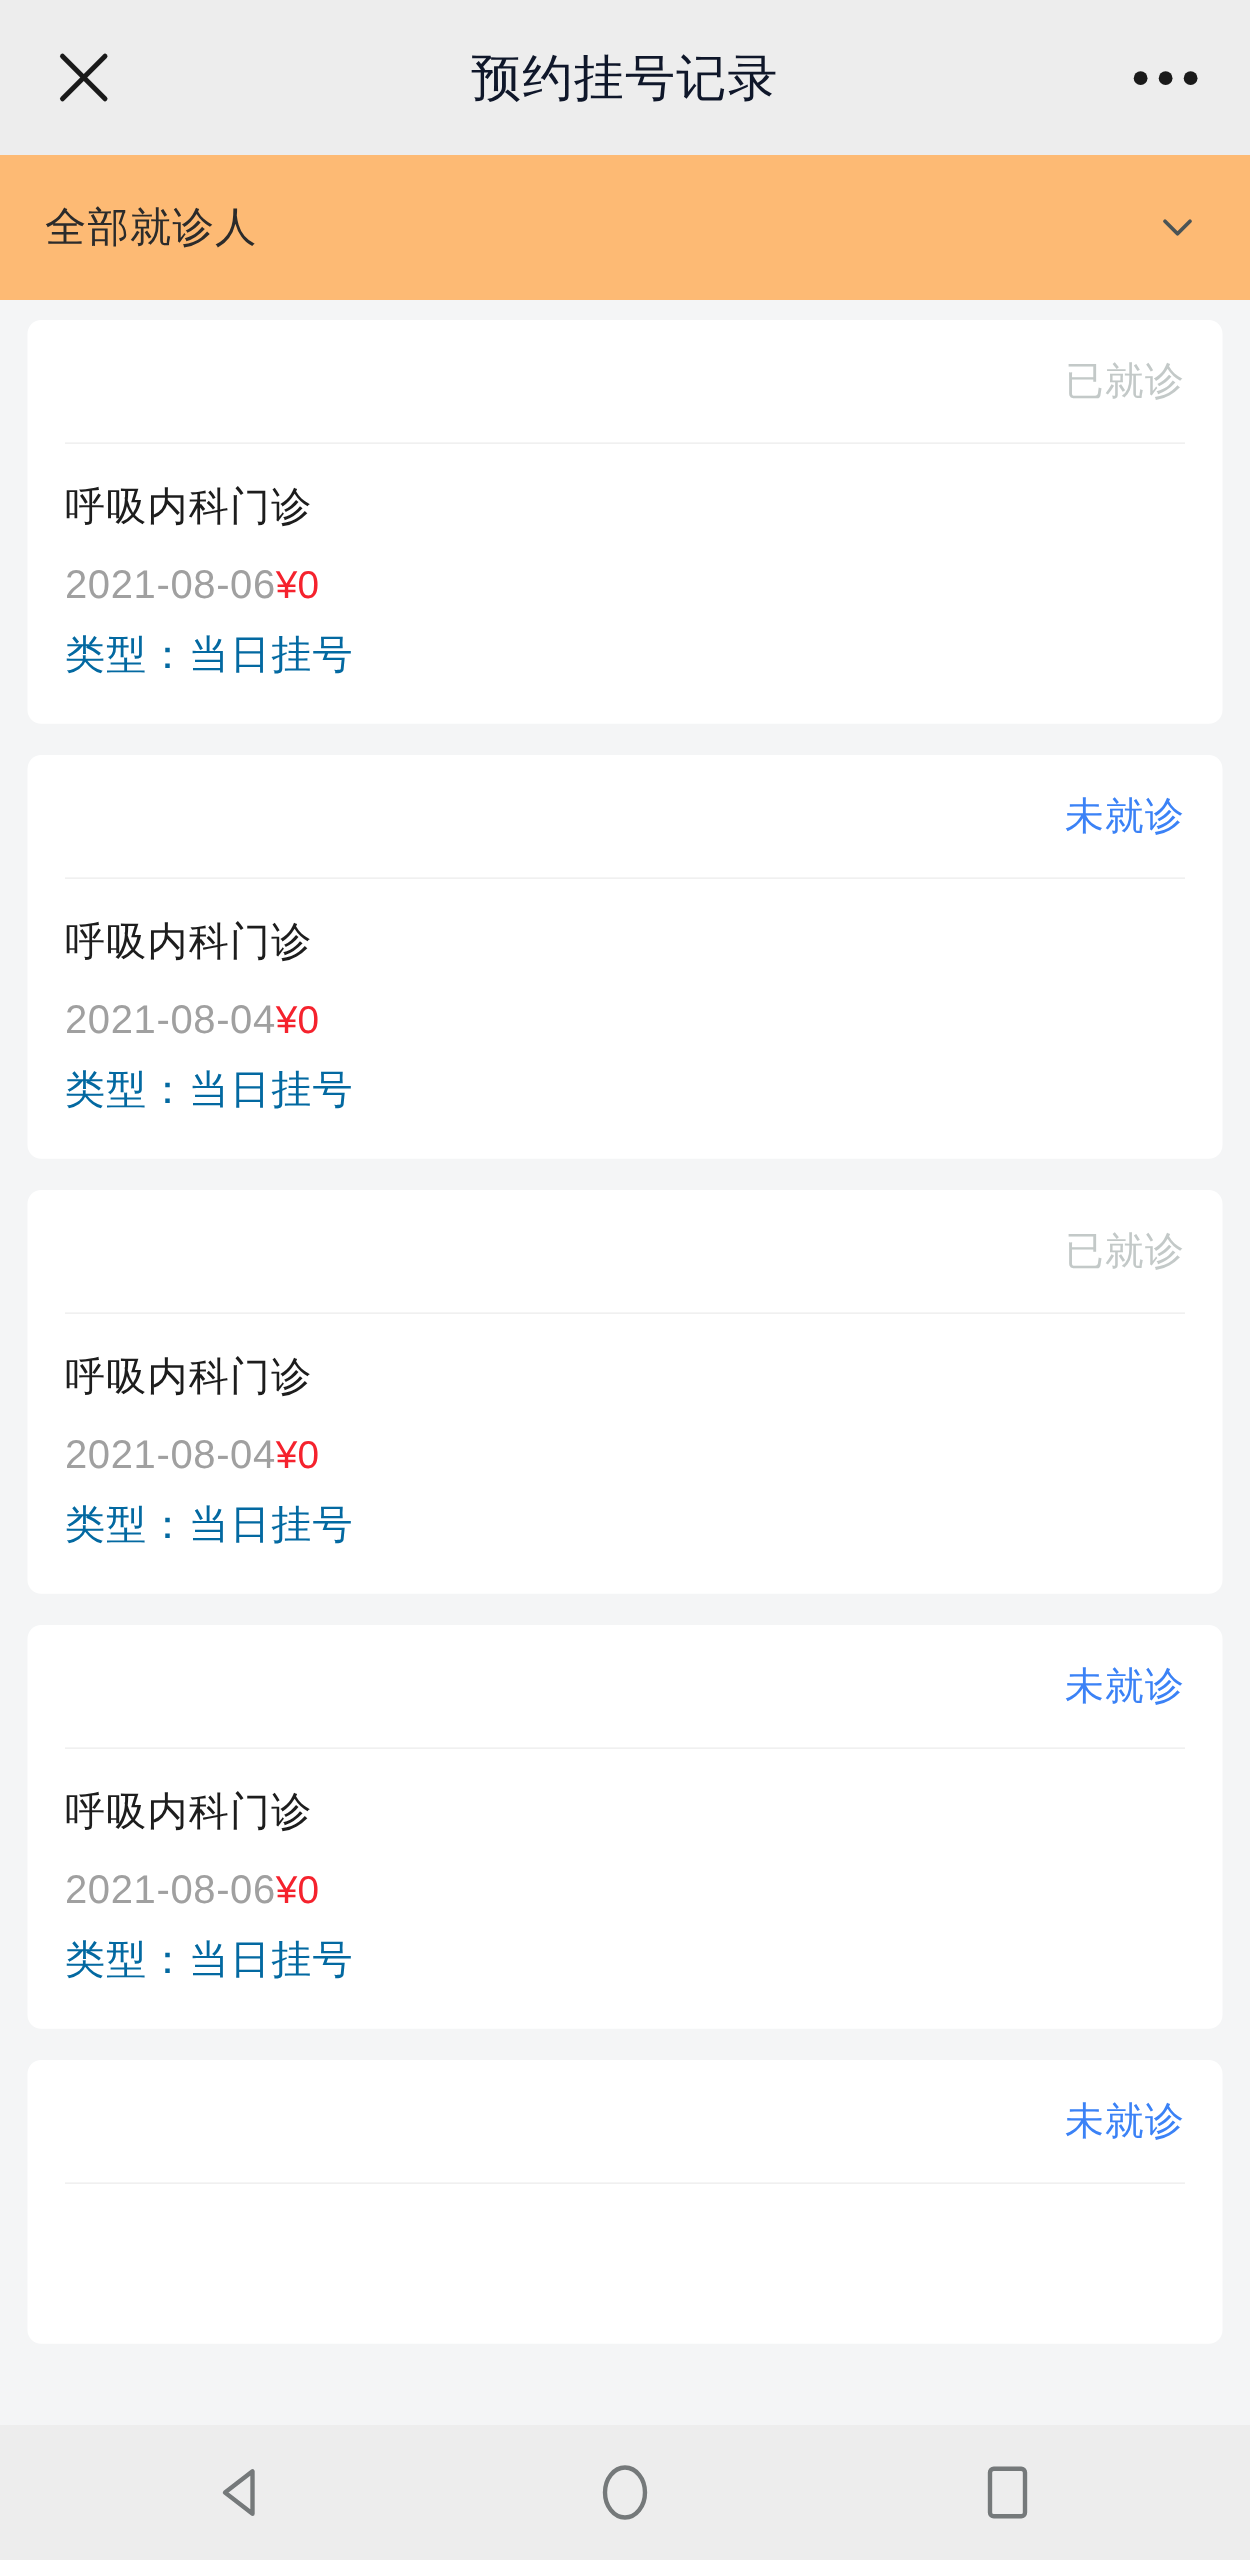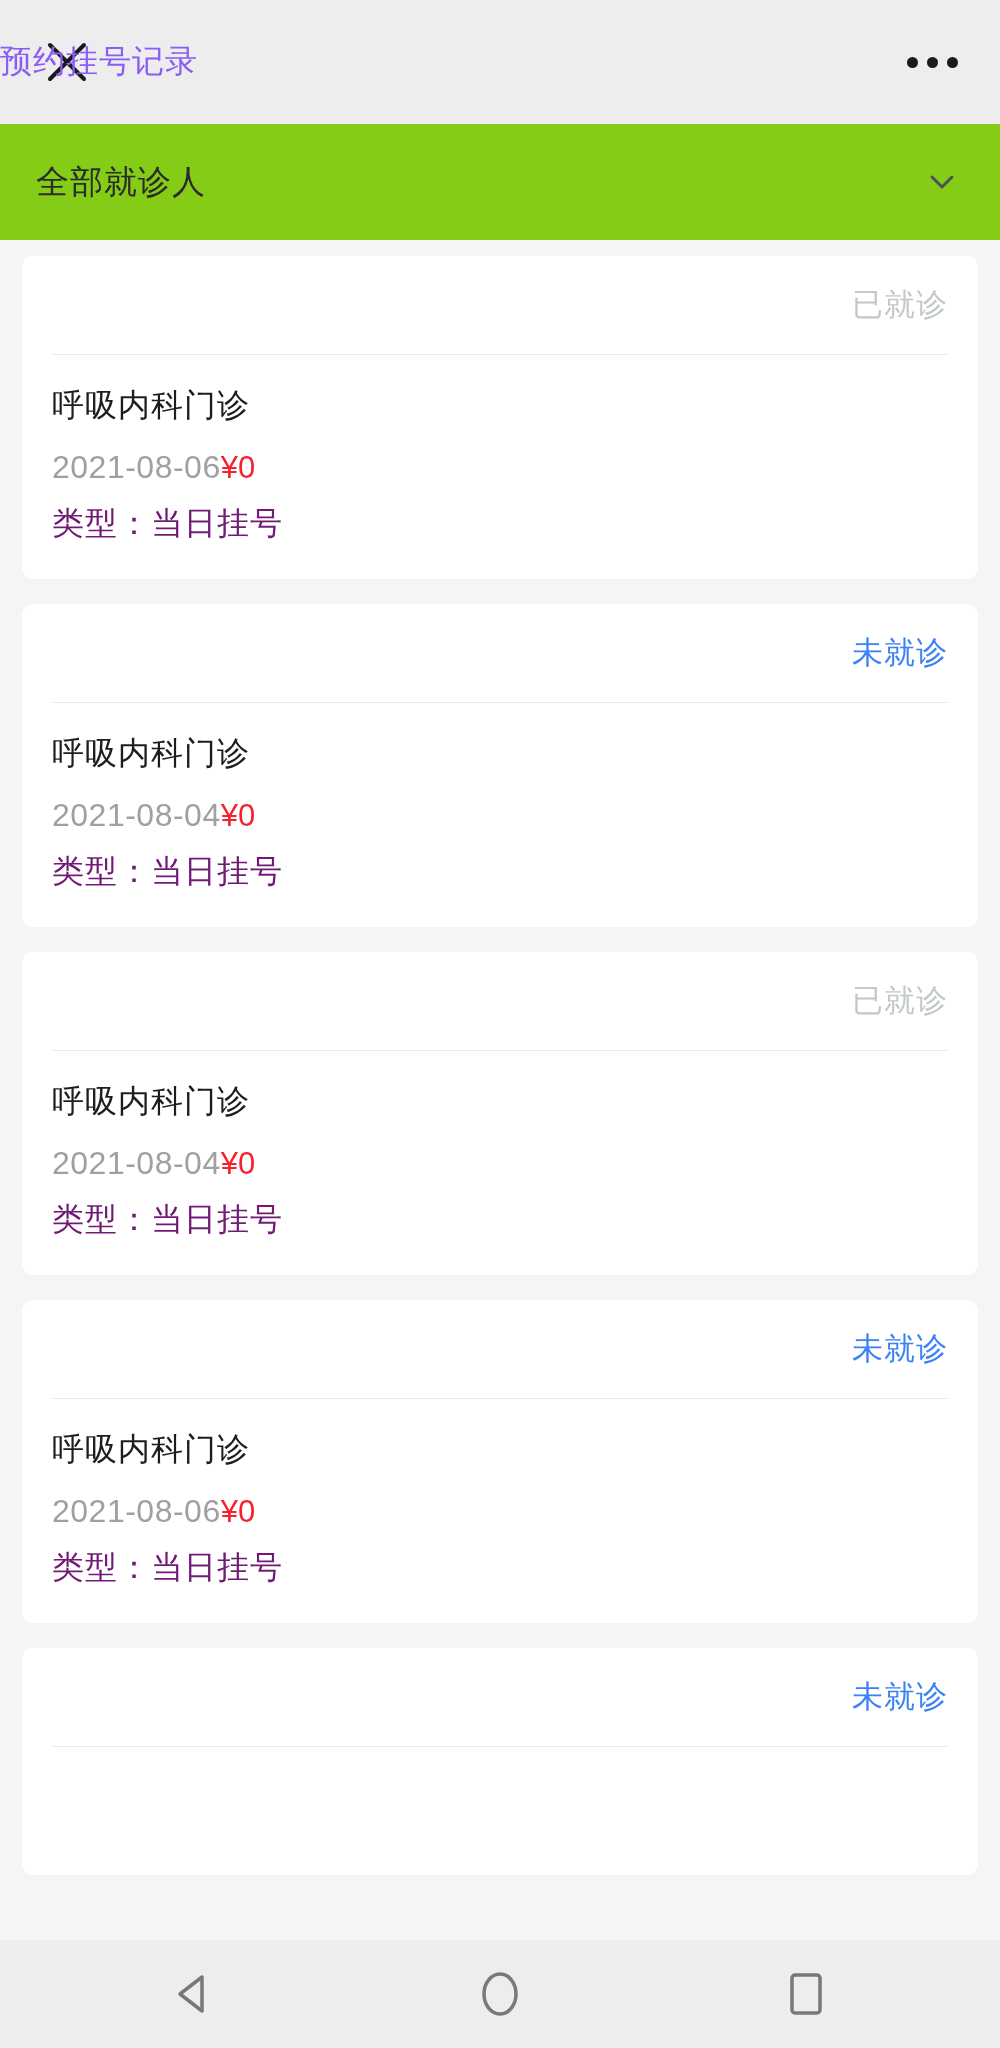--- a/index.html
+++ b/index.html
@@ -32,23 +32,23 @@
     align-items: center;
     justify-content: center;
     flex: 0 0 auto;
     cursor: pointer;
   }
   .topbar-close svg { display: block; }
   .topbar-title {
     position: absolute;
     left: 0;
     right: 0;
-    text-align: left;
-    font-size: 32px;
-    color: #8b5cf6;
+    text-align: center;
+    font-size: 40px;
+    color: #0f172a;
     font-weight: 400;
     letter-spacing: 1px;
     pointer-events: none;
   }
   .topbar-more {
     margin-left: auto;
     display: flex;
     align-items: center;
     gap: 9px;
     padding: 14px 6px;
@@ -59,21 +59,21 @@
     width: 11px;
     height: 11px;
     border-radius: 50%;
     background: #1a1a1a;
     display: block;
   }
 
   
   .filterbar {
     height: 116px;
-    background: #84cc16;
+    background: #fdba74;
     display: flex;
     align-items: center;
     padding: 0 34px 0 36px;
     box-sizing: border-box;
     cursor: pointer;
   }
   .filterbar-label {
     font-size: 33px;
     color: #2b2b2b;
     letter-spacing: 1px;
@@ -144,21 +144,21 @@
     letter-spacing: 0.5px;
     line-height: 1;
   }
   .card-price {
     font-size: 31px;
     color: #f5222d;
     line-height: 1;
   }
   .card-type {
     font-size: 32px;
-    color: #701a75;
+    color: #0369a1;
     letter-spacing: 1px;
     line-height: 1;
   }
 
   
   .card.partial {
     margin-bottom: 0;
   }
 
   

